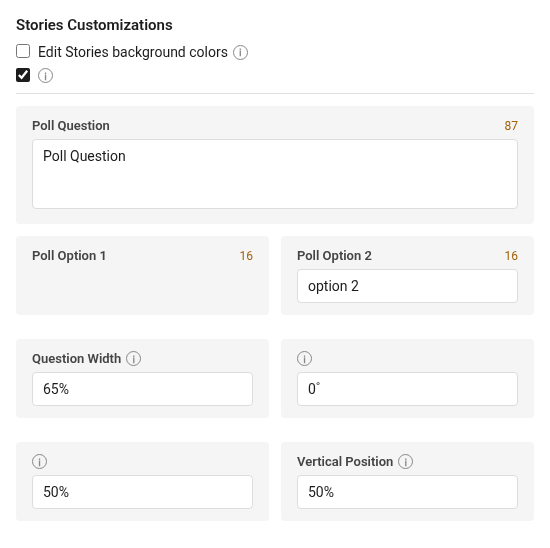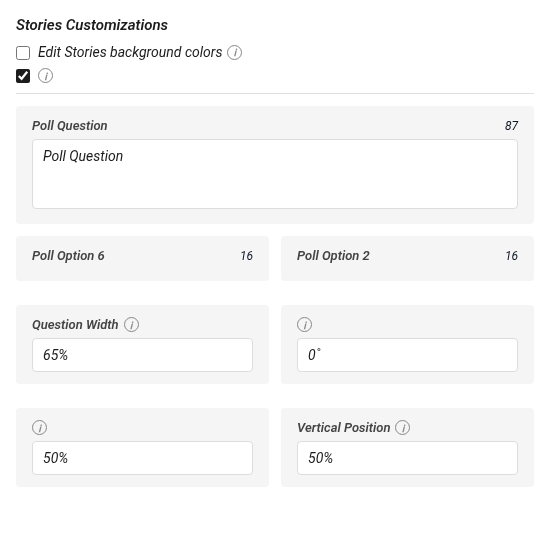--- a/index.html
+++ b/index.html
@@ -1,19 +1,18 @@
 <!DOCTYPE html>
 <html><head>
   <meta charset="utf-8">
   <style>
     * {
       box-sizing: border-box;
       margin: 0;
       padding: 0;
-      font-style: italic;
     }
 
     body {
       font-family: -apple-system, BlinkMacSystemFont, 'Segoe UI', Roboto, sans-serif;
       background: #ffffff;
       width: 550px;
       min-height: 548px;
       padding: 16px;
       font-size: 14px;
       color: #1c1c1c;
@@ -21,21 +20,21 @@
 
     .section-title {
       font-size: 15px;
       font-weight: 600;
       color: #1c1c1c;
       margin-bottom: 10px;
     }
 
     .checkbox-row {
       display: flex;
-      align-items: flex-end;
+      align-items: flex-start;
       gap: 8px;
       margin-bottom: 8px;
     }
 
     .checkbox-row input[type="checkbox"] {
       width: 14px;
       height: 14px;
       accent-color: #1c1c1c;
       cursor: pointer;
     }
@@ -81,21 +80,21 @@
       font-size: 13px;
       font-weight: 600;
       color: #444;
       display: flex;
       align-items: center;
       gap: 5px;
     }
 
     .char-count {
       font-size: 12px;
-      color: #0f172a;
+      color: #a16207;
       text-align: center;
     }
 
     .field-input {
       width: 100%;
       background: #ffffff;
       border: 1px solid #ddd;
       border-radius: 4px;
       padding: 8px 10px;
       font-size: 14px;
@@ -149,30 +148,31 @@
     <span class="field-label">Poll Question</span>
     <span class="char-count">87</span>
   </div>
   <textarea class="field-input" placeholder="Poll Question" style="">Poll Question</textarea>
 </div>
 
 <div class="two-col">
 
   <div class="field-group">
     <div class="field-header">
-      <span class="field-label">Poll Option 6</span>
+      <span class="field-label">Poll Option 1</span>
       <span class="char-count">16</span>
     </div>
   </div>
 
   <div class="field-group">
     <div class="field-header">
       <span class="field-label">Poll Option 2</span>
       <span class="char-count">16</span>
     </div>
+    <input type="text" class="field-input" value="option 2" style="">
   </div>
 </div>
 
 <div class="two-col">
 
   <div class="field-group">
     <div class="field-header">
       <span class="field-label">
         <span>Question Width</span>
         <span class="info-icon">ℹ</span>

